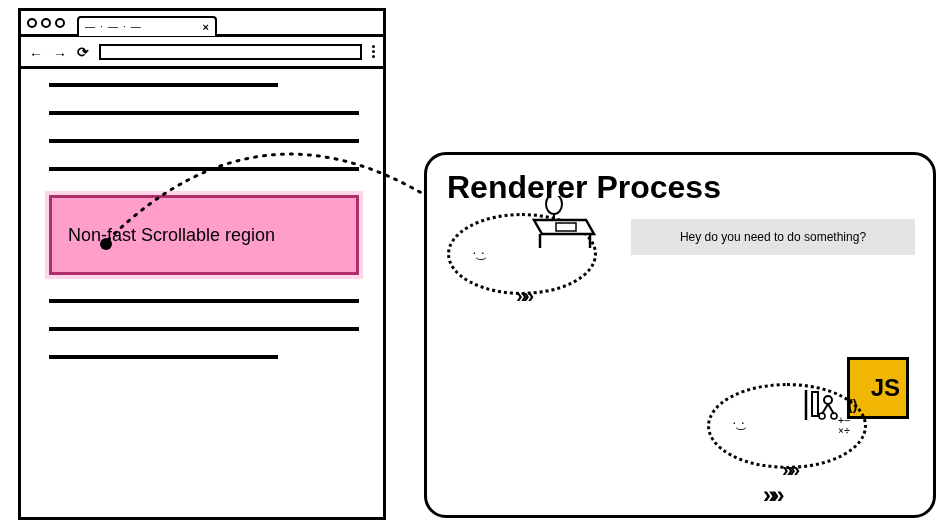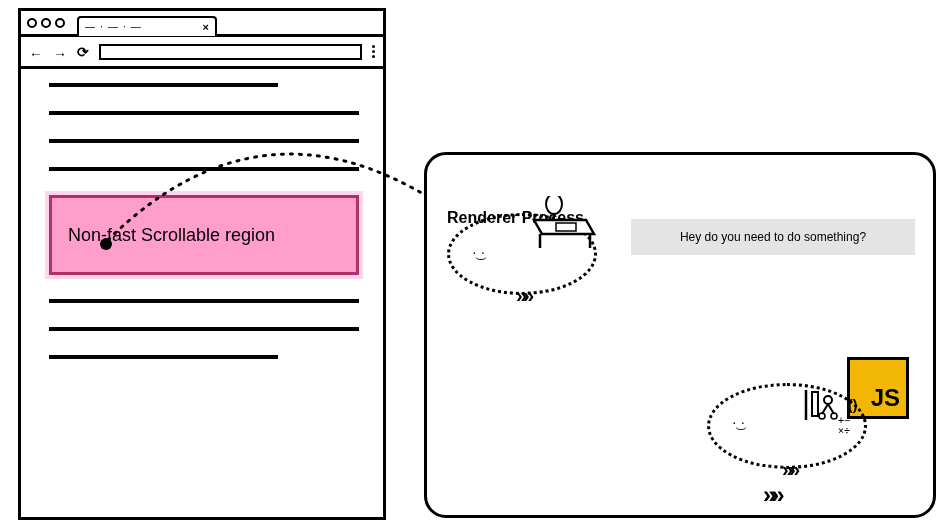--- a/index.html
+++ b/index.html
@@ -99,24 +99,23 @@
     left: 424px;
     top: 152px;
     width: 512px;
     height: 366px;
     border: 3px solid #000;
     border-radius: 22px;
     background: #fff;
     padding: 14px 20px;
   }
   .renderer h2 {
-    font-size: 16px;
+    font-size: 32px;
     font-weight: 700;
     margin-bottom: 8px;
-    margin-top: 40px;
   }
   .bubble {
     background: #e4e4e4;
     padding: 10px 18px;
     font-size: 12px;
     display:inline-block;
     text-align:center;
     line-height:1.35;
   }
   .bubble1 { position:absolute; left: 204px; top: 64px; width: 284px; }
@@ -145,21 +144,21 @@
 
   .jsbox {
     position:absolute;
     right: 24px;
     top: 202px;
     width: 62px;
     height: 62px;
     background: #f2b705;
     border: 3px solid #000;
     display:flex;
-    align-items:flex-end;
+    align-items:center;
     justify-content:flex-end;
     padding: 4px 6px;
     font-size: 24px;
     font-weight: 700;
   }
 
   
   .arc {
     position:absolute;
     left: 90px;

